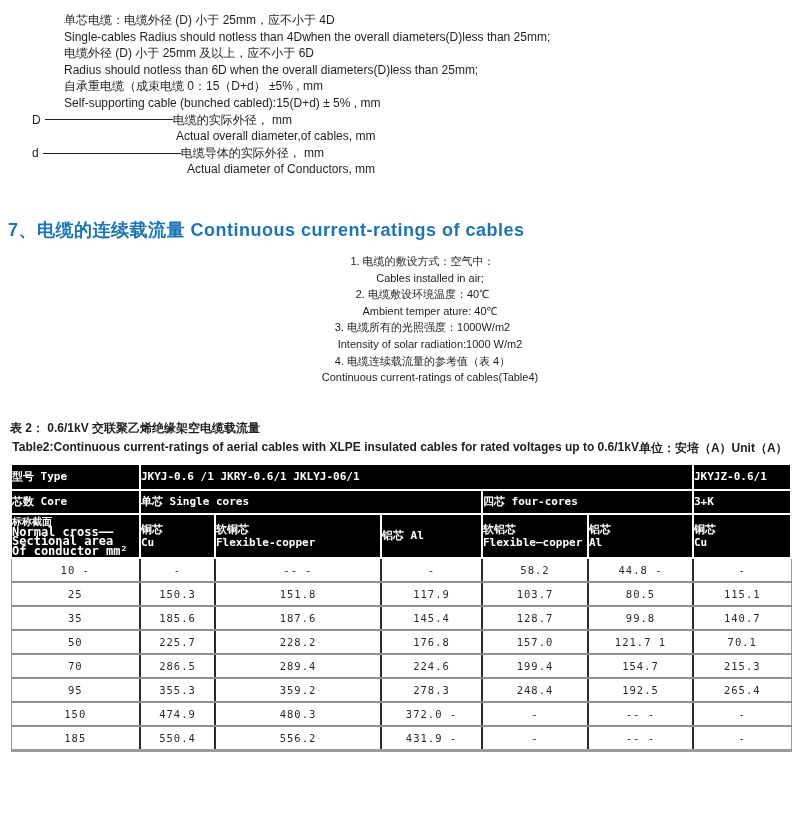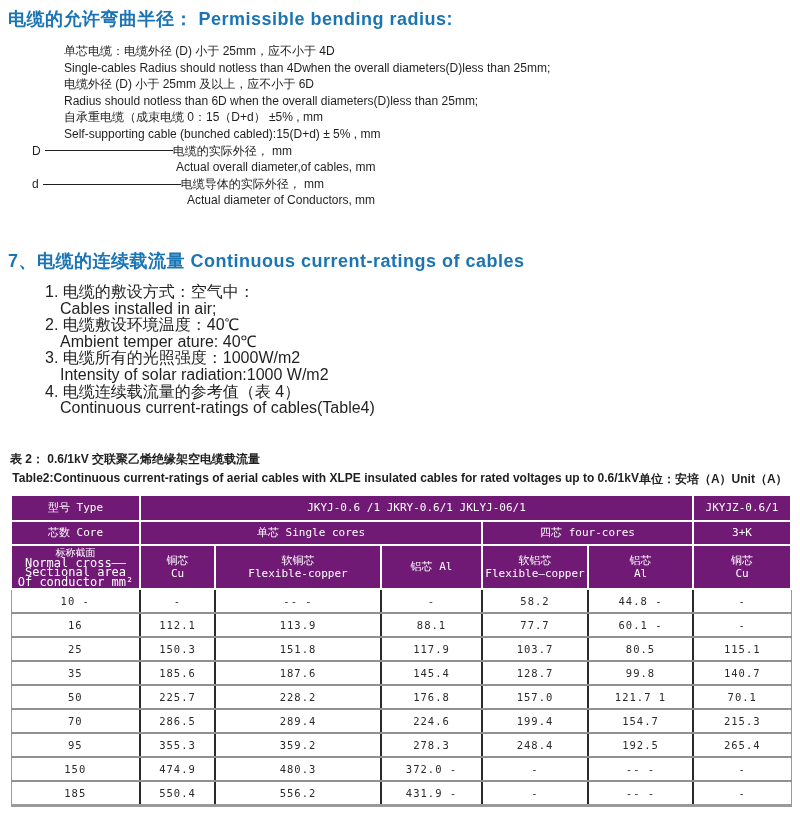--- a/index.html
+++ b/index.html
@@ -27,49 +27,51 @@
   }
   .tline{white-space:pre;margin-left:32px;}
   .defline{display:flex;align-items:center;white-space:pre;}
   .defline .rule{height:1px;background:#1f1f1f;margin:0 0 0 4px;}
   .rule-a{width:128px;}
   .rule-b{width:138px;}
   .en-indent-a{margin-left:144px;}
   .en-indent-b{margin-left:155px;}
   .listblock{
     margin:11px 0 0 45px;
-    font-size:16px;
+    font-size:11px;
     line-height:16.6px;
+    text-align:center;
   }
   .listblock .en{margin-left:15px;}
   .caption{
     margin:34px 0 0 10px;
     width:780px;
     font-size:12px;
   }
   .cap-cn{font-weight:bold;margin-bottom:3px;}
   .cap-en{display:flex;justify-content:center;font-weight:bold;}
   .cap-en .unit{font-weight:bold;}
   table.ratings{
     margin:6px 0 0 10px;
     width:780px;
     border-collapse:collapse;
     table-layout:fixed;
     font-family:"DejaVu Sans Mono", monospace;
   }
   table.ratings thead td{
-    background:#701a75;
+    background:#000000;
     color:#ffffff;
     border:2px solid #ffffff;
-    text-align:center;
+    text-align:left;
     vertical-align:middle;
     font-size:11px;
     padding:1px 0;
     overflow:hidden;
     white-space:nowrap;
+    font-weight:bold;
   }
   tr.hrow1 td{height:22px;}
   tr.hrow2 td{height:20px;}
   tr.hrow3 td{height:38px;line-height:13px;}
   td.c0 div{font-size:12px;line-height:9.5px;}
   td.c0 div.cn{font-size:10px;line-height:12px;}
   table.ratings tbody td{
     height:20px;
     text-align:center;
     vertical-align:middle;
@@ -84,21 +86,20 @@
   }
   table.ratings tbody td:first-child{border-left:1px solid #9a9a9a;border-radius:7px;}
   table.ratings tbody td:last-child{border-right:1px solid #9a9a9a;}
   table.ratings tbody tr:last-child td{border-bottom:3px solid #9a9a9a;}
 </style>
 </head>
 <body>
 
 <div>
 
-  <h1 class="h-blue">电缆的允许弯曲半径： Permissible bending radius:</h1>
 
   <div class="textblock">
     <div class="tline">单芯电缆：电缆外径 (D) 小于 25mm，应不小于 4D</div>
     <div class="tline">Single-cables Radius should notless than 4Dwhen the overall diameters(D)less than 25mm;</div>
     <div class="tline">电缆外径 (D) 小于 25mm 及以上，应不小于 6D</div>
     <div class="tline">Radius should notless than 6D when the overall diameters(D)less than 25mm;</div>
     <div class="tline">自承重电缆（成束电缆 0：15（D+d） ±5% , mm</div>
     <div class="tline">Self-supporting cable (bunched cabled):15(D+d) ± 5% , mm</div>
     <div class="defline">
       <span>D</span><span class="rule rule-a"></span><span>电缆的实际外径， mm</span>
@@ -190,29 +191,20 @@
         <tr>
           <td>10 -</td>
           <td>-</td>
           <td>-- -</td>
           <td>-</td>
           <td>58.2</td>
           <td>44.8 -</td>
           <td>-</td>
         </tr>
         <tr>
-          <td>16</td>
-          <td>112.1</td>
-          <td>113.9</td>
-          <td>88.1</td>
-          <td>77.7</td>
-          <td>60.1 -</td>
-          <td>-</td>
-        </tr>
-        <tr>
           <td>25</td>
           <td>150.3</td>
           <td>151.8</td>
           <td>117.9</td>
           <td>103.7</td>
           <td>80.5</td>
           <td>115.1</td>
         </tr>
         <tr>
           <td>35</td>

